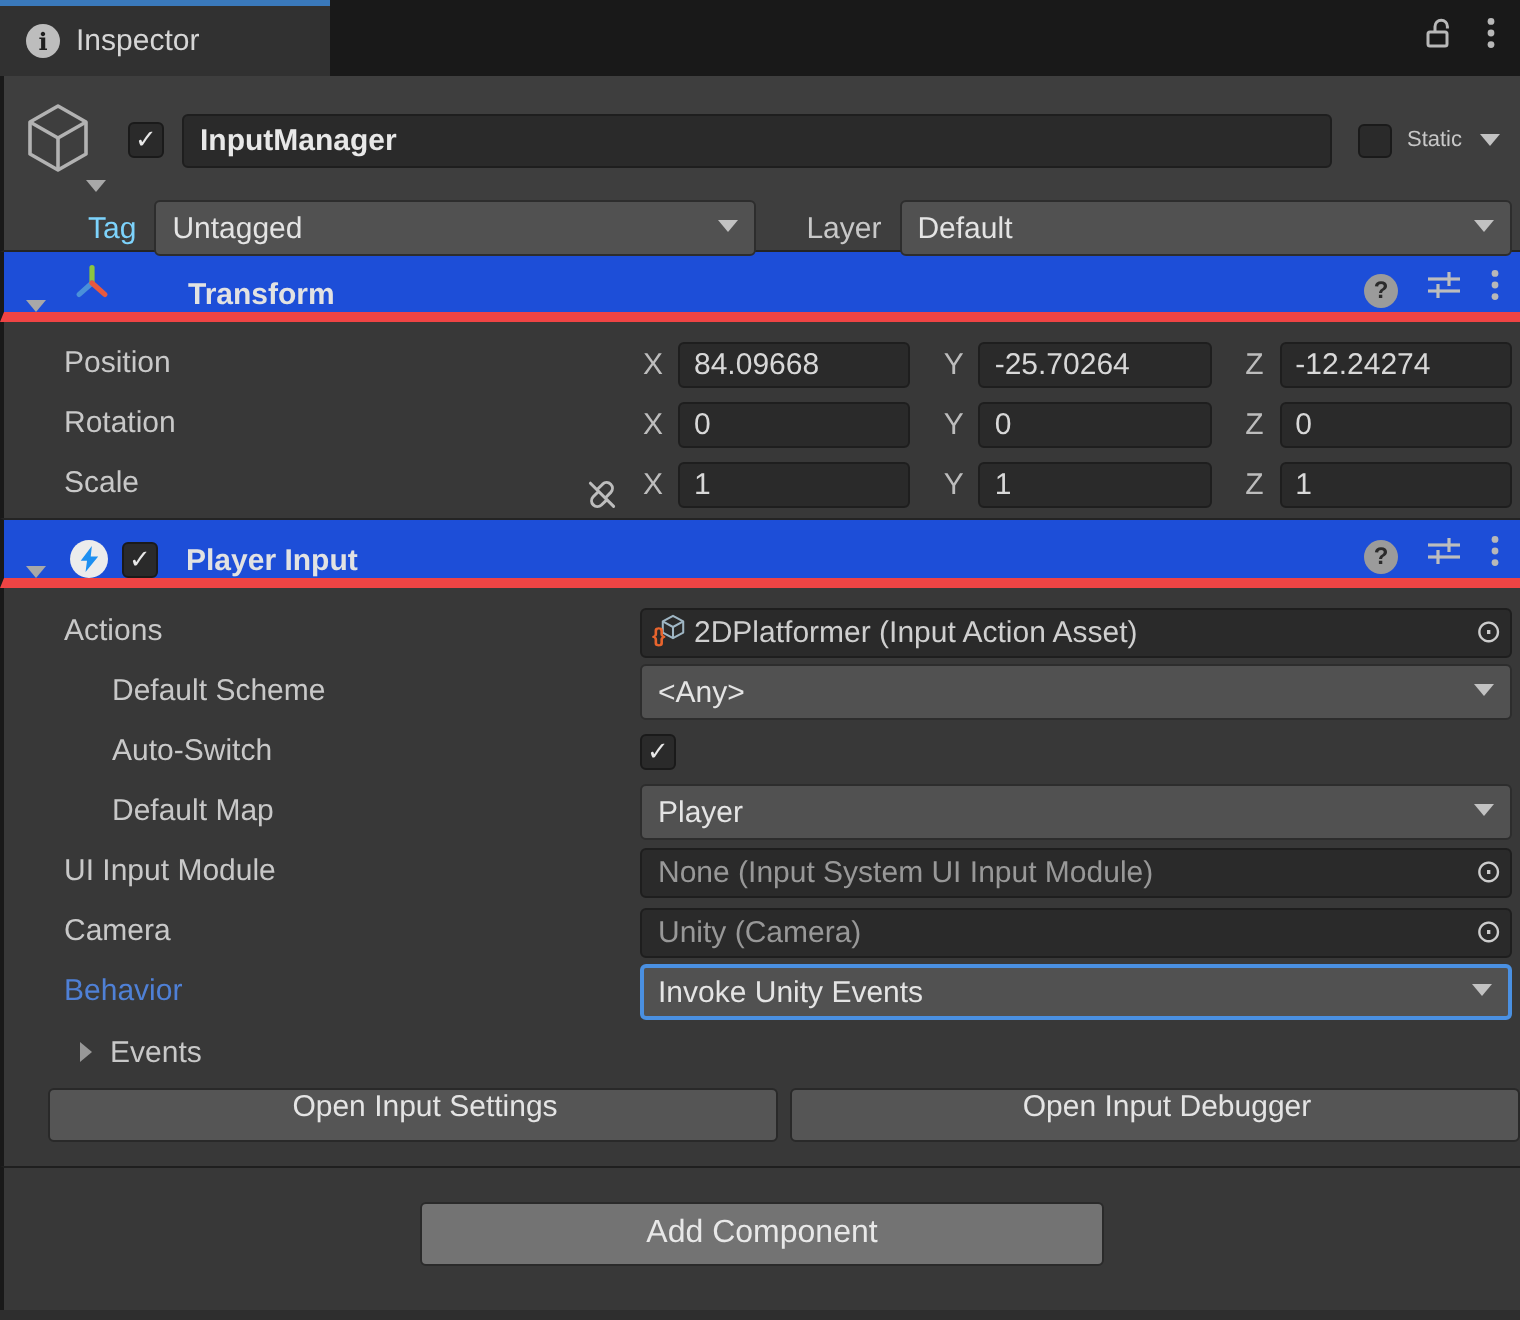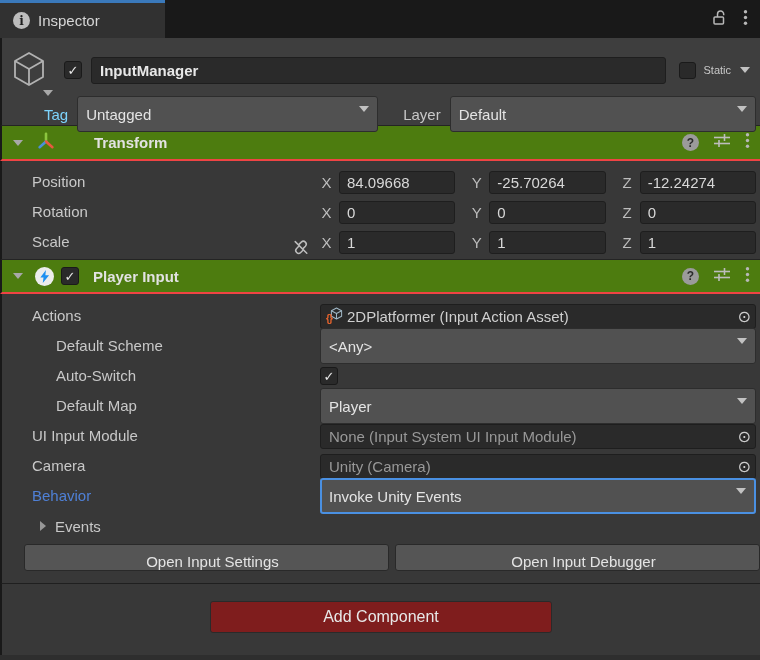--- a/index.html
+++ b/index.html
@@ -37,30 +37,30 @@
     color:#e8e8e8;font-size:15px;font-weight:bold;display:flex;align-items:center;padding-left:8px;box-sizing:border-box;
   }
   .static-box{margin-left:13px;width:17px;height:17px;}
   .static-label{color:#c8c8c8;font-size:11px;margin-left:7px;}
   .dd-arrow{width:0;height:0;border-left:5px solid transparent;border-right:5px solid transparent;border-top:6px solid #c2c2c2;}
   .static-arrow{margin-left:9px;margin-right:2px;}
   .go-row2{display:flex;align-items:center;margin-top:11px;height:24px;}
   .tag-label{color:#7dd3fc;font-size:15px;margin-left:42px;margin-right:9px;}
   .layer-label{color:#c8c8c8;font-size:15px;margin-left:25px;margin-right:9px;}
   .dd{
-    position:relative;height:36px;background:#515151;border:1px solid #2d2d2d;border-radius:3px;
+    position:relative;height:28px;background:#515151;border:1px solid #2d2d2d;border-radius:3px;
     color:#e4e4e4;font-size:15px;display:flex;align-items:center;
     padding:0 24px 0 8px;box-sizing:border-box;white-space:nowrap;overflow:hidden;
   }
   .dd::after{content:"";position:absolute;right:8px;top:9px;width:0;height:0;
     border-left:5px solid transparent;border-right:5px solid transparent;border-top:6px solid #c2c2c2;}
   .tag-dd{width:301px;}
   .layer-dd{flex:1;margin-right:4px;}
   
-  .chead{height:35px;background:#4d7c0f;border-bottom:2px solid #ef4444;display:flex;align-items:center;border-left:2px solid #191919;box-sizing:border-box;}
+  .chead{height:35px;background:#1d4ed8;border-bottom:5px solid #ef4444;display:flex;align-items:flex-end;border-left:2px solid #191919;box-sizing:border-box;}
   .chead.topline{border-top:1px solid #242424;}
   .fold{width:0;height:0;border-left:5px solid transparent;border-right:5px solid transparent;border-top:6px solid #a8a8a8;margin-left:11px;flex:0 0 auto;}
   .fold-right{width:0;height:0;border-top:5px solid transparent;border-bottom:5px solid transparent;border-left:6px solid #989898;flex:0 0 auto;}
   .ctitle{font-weight:bold;color:#e2e2e2;font-size:15px;}
   .hicons{margin-left:auto;display:flex;align-items:center;gap:14px;padding-right:10px;}
   .help-icon{width:17px;height:17px;border-radius:50%;background:#9b9b9b;color:#2b2b2b;font-weight:bold;font-size:12px;display:flex;align-items:center;justify-content:center;}
   .cbody{background:#383838;border-left:2px solid #191919;box-sizing:border-box;}
   .t-body{height:98px;padding-top:6px;}
   
   .row{display:flex;align-items:center;height:30px;}
@@ -93,27 +93,27 @@
   .asset-icon .braces{position:absolute;left:0px;top:6px;color:#e8642d;font-size:10px;font-weight:bold;letter-spacing:-1px;}
   .dd.full{width:100%;}
   .dd.focus{border:2px solid #4a90e2;padding-left:7px;}
   .dd.focus::after{top:8px;}
   
   .events-row{display:flex;align-items:center;height:30px;padding-left:28px;}
   .events-label{color:#c8c8c8;font-size:15px;margin-left:9px;}
   .btnrow{display:flex;gap:6px;margin-left:22px;margin-top:3px;}
   .btn{
     flex:1;height:27px;background:#555555;border:1px solid #292929;border-radius:3px;
-    color:#e4e4e4;font-size:15px;display:flex;align-items:flex-end;justify-content:center;box-sizing:border-box;padding-left:12px;
+    color:#e4e4e4;font-size:15px;display:flex;align-items:flex-start;justify-content:center;box-sizing:border-box;padding-left:12px;
   }
   .pi-body{padding-top:7px;padding-bottom:12px;}
   
   .footer{background:#383838;border-top:1px solid #1f1f1f;height:74px;border-left:2px solid #191919;box-sizing:border-box;}
   .addbtn{
-    width:342px;height:32px;margin:17px auto 8px auto;background:#7f1d1d;border:1px solid #2a2a2a;border-radius:3px;
+    width:342px;height:32px;margin:17px auto 8px auto;background:#737373;border:1px solid #2a2a2a;border-radius:3px;
     color:#e8e8e8;font-size:16px;display:flex;align-items:center;justify-content:center;box-sizing:border-box;
   }
   .bstrip{position:absolute;left:0;bottom:0;width:760px;height:5px;background:#2e2e2e;}
   .pi-icon{width:19px;height:19px;border-radius:50%;background:#ececec;display:flex;align-items:center;justify-content:center;flex:0 0 auto;}
 </style>
 </head>
 <body>
 
 <div class="tabbar">
   <div class="tab">

